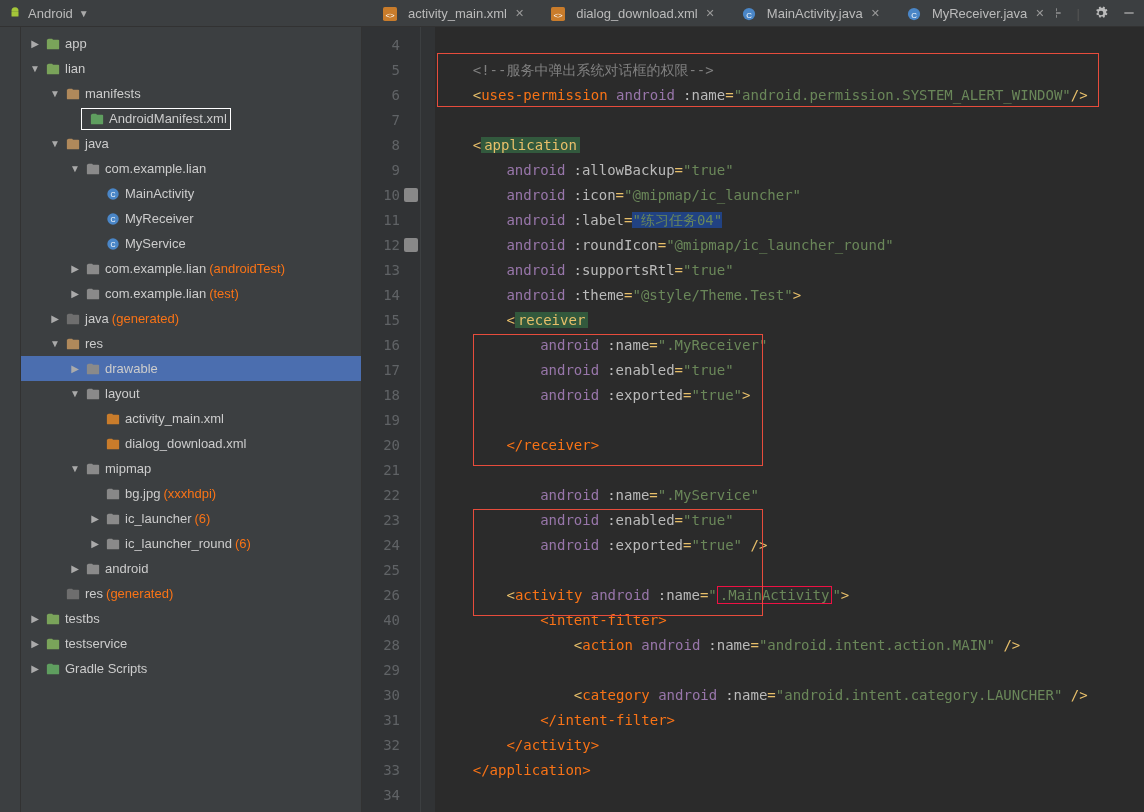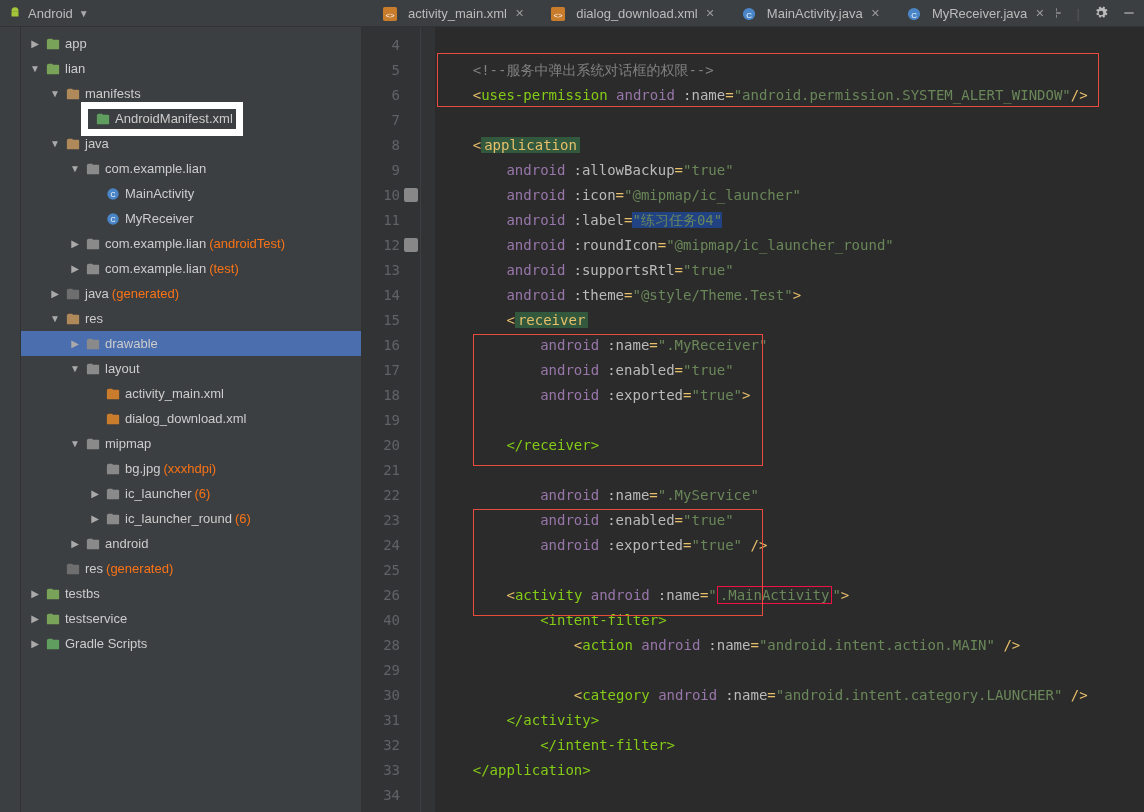--- a/index.html
+++ b/index.html
@@ -11,28 +11,28 @@
   .tab{height:24px;display:flex;align-items:center;gap:6px;padding:0 10px;color:#bbb;border-top:1px solid #3c3f41;margin-right:2px;cursor:pointer;}
   .tab .x{color:#999;font-size:11px;margin-left:2px;}
   .body{display:flex;height:calc(812px - 26px);}
   .col-narrow{width:20px;background:#3c3f41;border-right:1px solid #323232;}
   .tree{width:340px;background:#3c3f41;border-right:1px solid #323232;overflow:hidden;padding-top:4px;}
   .node{display:flex;align-items:center;height:25px;white-space:nowrap;cursor:pointer;}
   .node.sel{background:#4b6eaf;color:#fff;}
   .node .arr{width:12px;text-align:center;color:#aaa;font-size:10px;}
   .node .lbl{color:#ccc;}
   .node .muted{color:#f97316;margin-left:3px;}
-  .box-red{border:7px solid #ffffff;display:inline-flex;align-items:center;padding:0 3px;height:20px;}
+  .box-red{border:1px solid #ffffff;display:inline-flex;align-items:center;padding:0 3px;height:20px;}
   .gutter{width:58px;background:#313335;border-right:1px solid #3c3f41;text-align:right;color:#606366;font-family:Consolas,monospace;font-size:14px;padding-top:6px;}
   .gutter .ln{height:25px;line-height:25px;padding-right:20px;position:relative;}
   .gutter .gicon{position:absolute;right:2px;top:5px;width:14px;height:14px;background:#888;border-radius:2px;}
   .fold-col{width:14px;background:#313335;position:relative;}
   .editor{flex:1;background:#2b2b2b;font-family:Consolas,monospace;font-size:14px;padding-top:6px;position:relative;overflow:hidden;}
   .eline{height:25px;line-height:25px;white-space:pre;padding-left:4px;}
-  .c-tag{color:#84cc16;margin-top:10px;}
+  .c-tag{color:#f97316;margin-top:10px;}
   .c-attr{color:#bababa;margin-left:8px;}
   .c-ns{color:#9876aa;}
   .c-str{color:#6a8759;}
   .c-cmt{color:#808080;}
   .c-pun{color:#e8bf6a;}
   .hl-app{background:#32593d;color:#e8bf6a;padding:0 3px;}
   .roverlay{position:absolute;border:1px solid #e74c3c;pointer-events:none;}
   .cur-hl{background:#214283;}
   .box-small{border:1px solid #e14;padding:0 2px;}
   svg{display:block;}
@@ -123,20 +123,28 @@
         </svg>
         <span class="lbl">MainActivity</span>
       </div>
       <div class="node" style="padding-left:68px">
         <span class="arr">&nbsp;</span>
         <svg class="fico" viewBox="0 0 16 16">
           <circle cx="8" cy="8" r="6.5" fill="#4a86c7"></circle>
           <text x="8" y="11.5" text-anchor="middle" font-size="8" fill="#fff">C</text>
         </svg>
         <span class="lbl">MyReceiver</span>
+      </div>
+      <div class="node" style="padding-left:68px">
+        <span class="arr">&nbsp;</span>
+        <svg class="fico" viewBox="0 0 16 16">
+          <circle cx="8" cy="8" r="6.5" fill="#4a86c7"></circle>
+          <text x="8" y="11.5" text-anchor="middle" font-size="8" fill="#fff">C</text>
+        </svg>
+        <span class="lbl">MyService</span>
       </div>
       <div class="node" style="padding-left:48px">
         <span class="arr">▶</span>
         <svg class="fico" viewBox="0 0 16 16">
           <path fill="#8a8a8a" d="M1 3l2-1h4l1 1h6a1 1 0 011 1v9a1 1 0 01-1 1H2a1 1 0 01-1-1z"></path>
         </svg>
         <span class="lbl">com.example.lian</span>
         <span class="muted">(androidTest)</span>
       </div>
       <div class="node" style="padding-left:48px">
@@ -315,22 +323,22 @@
       <div class="eline"></div>
       <div class="eline">            <span class="c-ns">android</span><span class="c-attr">:name</span><span class="c-pun">=</span><span class="c-str">".MyService"</span></div>
       <div class="eline">            <span class="c-ns">android</span><span class="c-attr">:enabled</span><span class="c-pun">=</span><span class="c-str">"true"</span></div>
       <div class="eline">            <span class="c-ns">android</span><span class="c-attr">:exported</span><span class="c-pun">=</span><span class="c-str">"true"</span> <span class="c-pun">/&gt;</span></div>
       <div class="eline"></div>
       <div class="eline">        <span class="c-pun">&lt;</span><span class="c-tag">activity</span> <span class="c-ns">android</span><span class="c-attr">:name</span><span class="c-pun">=</span><span class="c-str">"<span class="box-small">.MainActivity</span>"</span><span class="c-pun">&gt;</span></div>
       <div class="eline">            <span class="c-tag">&lt;intent-filter&gt;</span></div>
       <div class="eline">                <span class="c-pun">&lt;</span><span class="c-tag">action</span> <span class="c-ns">android</span><span class="c-attr">:name</span><span class="c-pun">=</span><span class="c-str">"android.intent.action.MAIN"</span> <span class="c-pun">/&gt;</span></div>
       <div class="eline"></div>
       <div class="eline">                <span class="c-pun">&lt;</span><span class="c-tag">category</span> <span class="c-ns">android</span><span class="c-attr">:name</span><span class="c-pun">=</span><span class="c-str">"android.intent.category.LAUNCHER"</span> <span class="c-pun">/&gt;</span></div>
+      <div class="eline">            <span class="c-tag">&lt;/intent-filter&gt;</span></div>
       <div class="eline">        <span class="c-tag">&lt;/activity&gt;</span></div>
-      <div class="eline">            <span class="c-tag">&lt;/intent-filter&gt;</span></div>
       <div class="eline">    <span class="c-tag">&lt;/application&gt;</span></div>
 
     <div class="roverlay" style="left:2px;top:26px;width:660px;height:52px"></div>
     <div class="roverlay" style="left:38px;top:307px;width:288px;height:130px"></div>
     <div class="roverlay" style="left:38px;top:482px;width:288px;height:105px"></div>
 
     <svg style="position:absolute;left:-295px;top:65px;width:300px;height:190px;pointer-events:none">
       <line x1="10" y1="10" x2="280" y2="175" stroke="#e74c3c" stroke-width="2"></line>
       <polygon points="280,175 266,162 262,172" fill="#e74c3c"></polygon>
     </svg>

